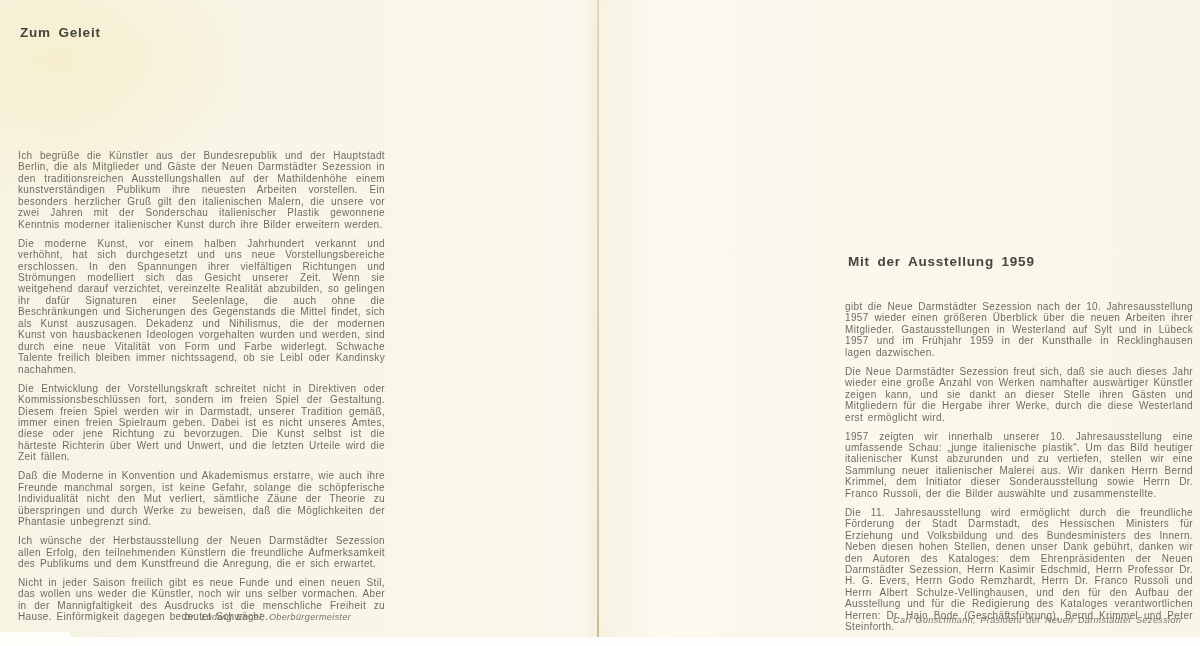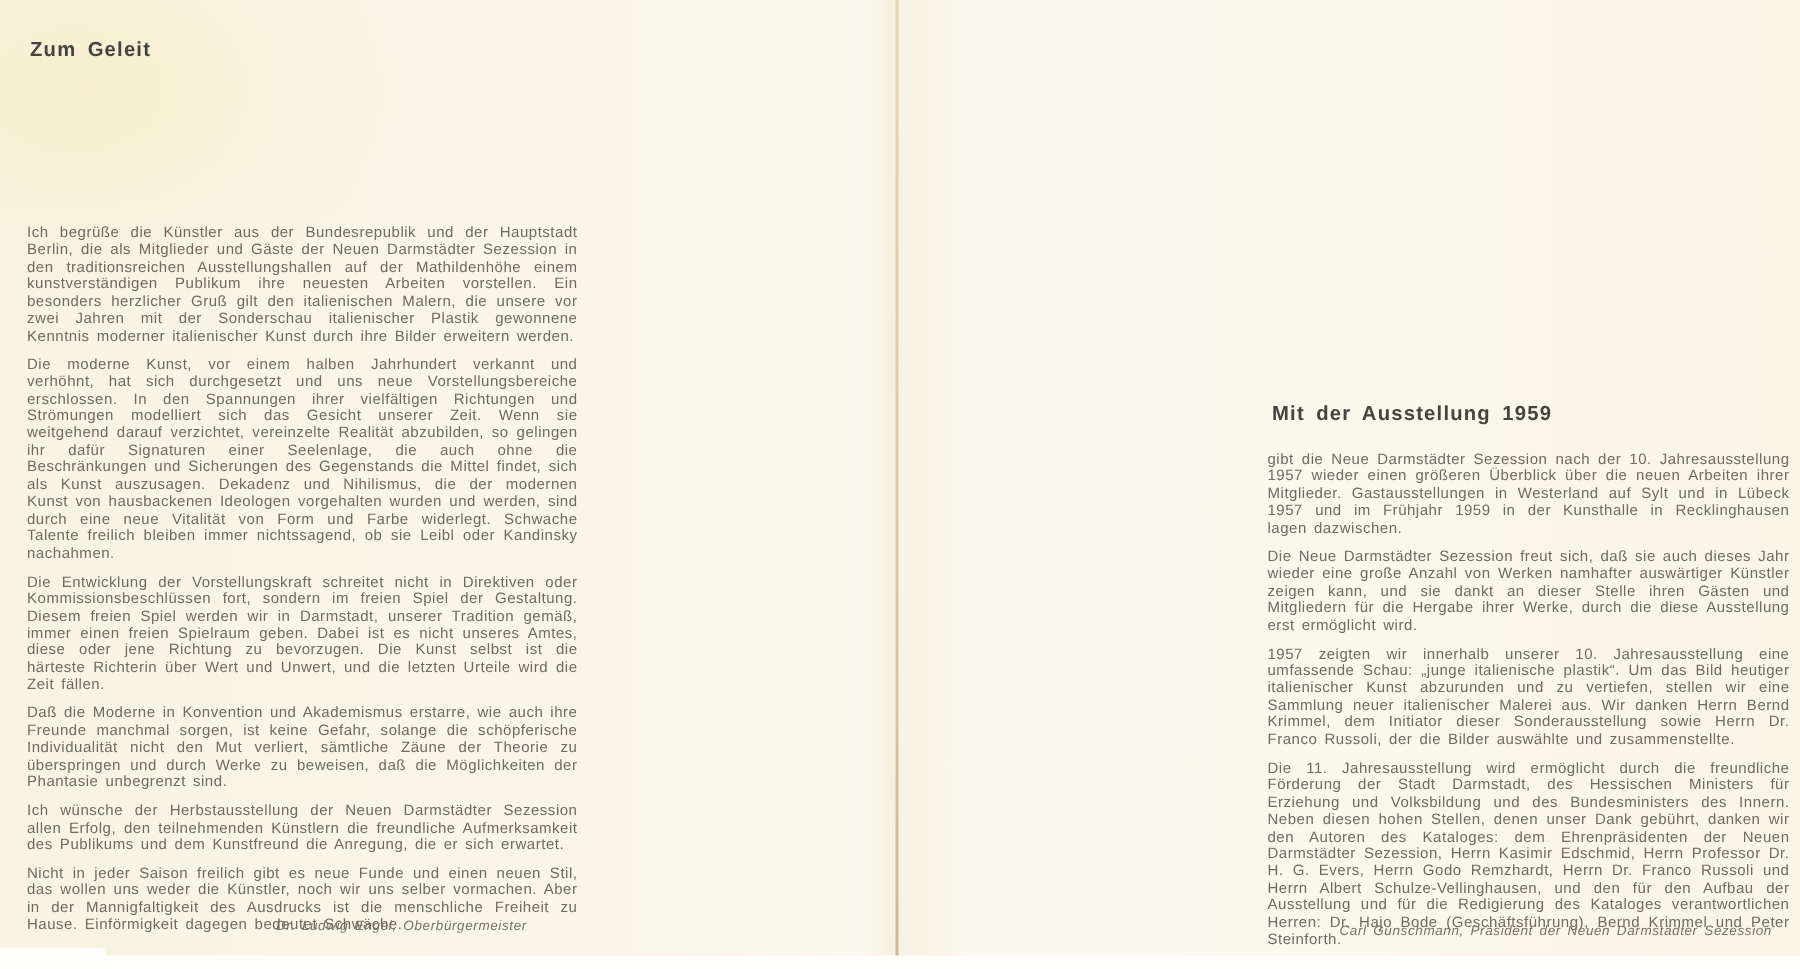--- a/index.html
+++ b/index.html
@@ -60,21 +60,21 @@
 
   .page-heading {
     position: absolute;
     font-weight: bold;
     font-size: 13.5px;
     letter-spacing: 0.8px;
     word-spacing: 3px;
     color: #454540;
   }
   .page-left .page-heading { left: 20px; top: 16px; }
-  .page-right .page-heading { left: 249px; top: 259px; }
+  .page-right .page-heading { left: 249px; top: 245px; }
 
   .body-text {
     position: absolute;
     color: #6f6b63;
     font-size: 10px;
     line-height: 11.45px;
     text-align: justify;
     letter-spacing: 0.35px;
     word-spacing: 1.6px;
   }
@@ -117,21 +117,21 @@
     </div>
 
     <div class="signature">Dr. Ludwig Engel, Oberbürgermeister</div>
   </div>
 
   <div class="page page-right">
     <h1 class="page-heading">Mit der Ausstellung 1959</h1>
 
     <div class="body-text">
       <p>gibt die Neue Darmstädter Sezession nach der 10. Jahresausstellung 1957 wieder einen größeren Überblick über die neuen Arbeiten ihrer Mitglieder. Gastausstellungen in Westerland auf Sylt und in Lübeck 1957 und im Frühjahr 1959 in der Kunsthalle in Recklinghausen lagen dazwischen.</p>
-      <p>Die Neue Darmstädter Sezession freut sich, daß sie auch dieses Jahr wieder eine große Anzahl von Werken namhafter auswärtiger Künstler zeigen kann, und sie dankt an dieser Stelle ihren Gästen und Mitgliedern für die Hergabe ihrer Werke, durch die diese Ausstellung erst ermöglicht wird.</p>
+      <p>Die Neue Darmstädter Sezession freut sich, daß sie auch dieses Jahr wieder eine große Anzahl von Werken namhafter auswärtiger Künstler zeigen kann, und sie dankt an dieser Stelle ihren Gästen und Mitgliedern für die Hergabe ihrer Werke, durch die diese Westerland erst ermöglicht wird.</p>
       <p>1957 zeigten wir innerhalb unserer 10. Jahresausstellung eine umfassende Schau: „junge italienische plastik“. Um das Bild heutiger italienischer Kunst abzurunden und zu vertiefen, stellen wir eine Sammlung neuer italienischer Malerei aus. Wir danken Herrn Bernd Krimmel, dem Initiator dieser Sonderausstellung sowie Herrn Dr. Franco Russoli, der die Bilder auswählte und zusammenstellte.</p>
       <p>Die 11. Jahresausstellung wird ermöglicht durch die freundliche Förderung der Stadt Darmstadt, des Hessischen Ministers für Erziehung und Volksbildung und des Bundesministers des Innern. Neben diesen hohen Stellen, denen unser Dank gebührt, danken wir den Autoren des Kataloges: dem Ehrenpräsidenten der Neuen Darmstädter Sezession, Herrn Kasimir Edschmid, Herrn Professor Dr. H. G. Evers, Herrn Godo Remzhardt, Herrn Dr. Franco Russoli und Herrn Albert Schulze-Vellinghausen, und den für den Aufbau der Ausstellung und für die Redigierung des Kataloges verantwortlichen Herren: Dr. Hajo Bode (Geschäftsführung), Bernd Krimmel und Peter Steinforth.</p>
     </div>
 
     <div class="signature">Carl Gunschmann, Präsident der Neuen Darmstädter Sezession</div>
   </div>
 
   <div class="scan-edge-bottom"></div>
   <div class="scan-edge-bottom-left"></div>
 

